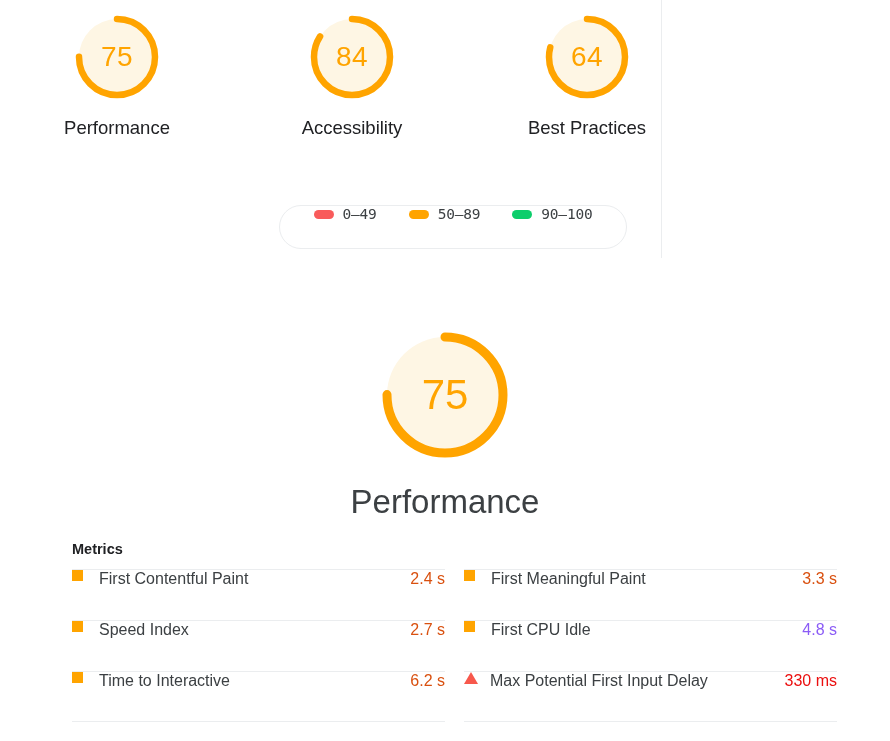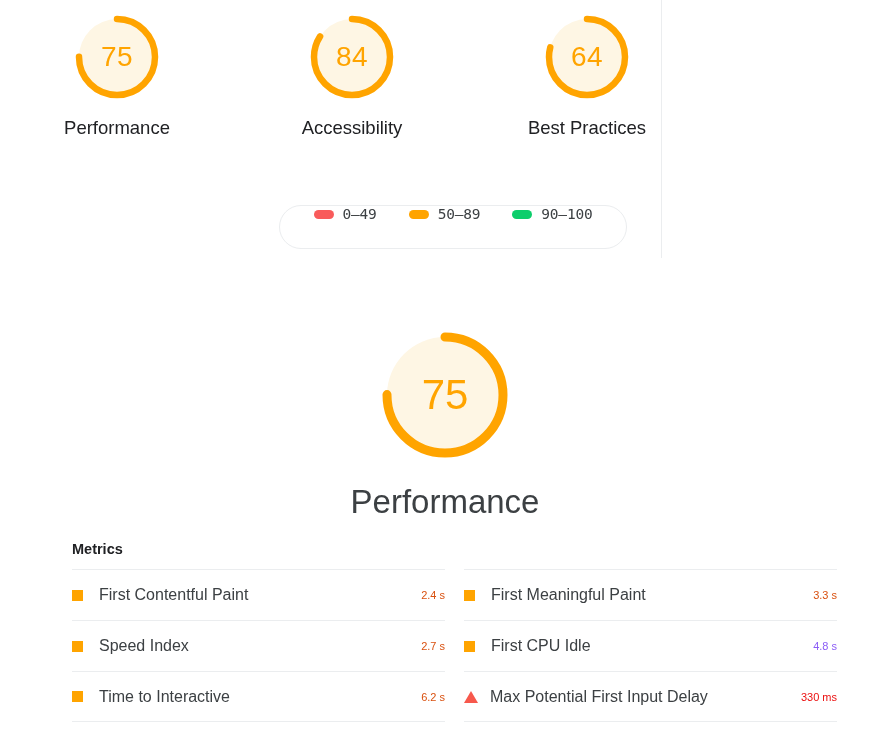--- a/index.html
+++ b/index.html
@@ -170,21 +170,20 @@
   #metrics-columns {
     display: flex;
     gap: 19px;
   }
   .metrics-col {
     width: 373px;
   }
   .metric-row {
     height: 51px;
     display: flex;
-    align-items: center;
     border-top: 1px solid #ebedef;
     box-sizing: border-box;
   }
   .metric-row:last-child {
     border-bottom: 1px solid #ebedef;
   }
   .metric-icon {
     width: 11px;
     height: 11px;
     flex: 0 0 11px;
@@ -202,21 +201,21 @@
     border-right: 7px solid transparent;
     border-bottom: 12px solid #f7584c;
   }
   .metric-name {
     font-size: 16px;
     color: #3c4043;
     white-space: nowrap;
   }
   .metric-value {
     margin-left: auto;
-    font-size: 11px;
+    font-size: 16px;
     white-space: nowrap;
   }
 </style>
 </head>
 <body>
 
 <div id="score-strip">
   <div id="score-divider"></div>
   <div id="gauge-row">
       <div class="gauge-cell">

